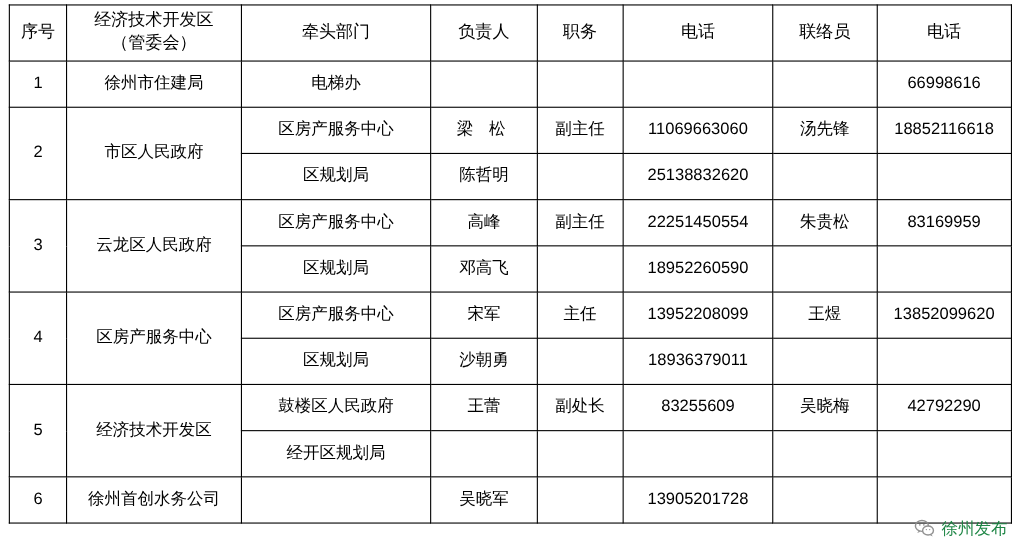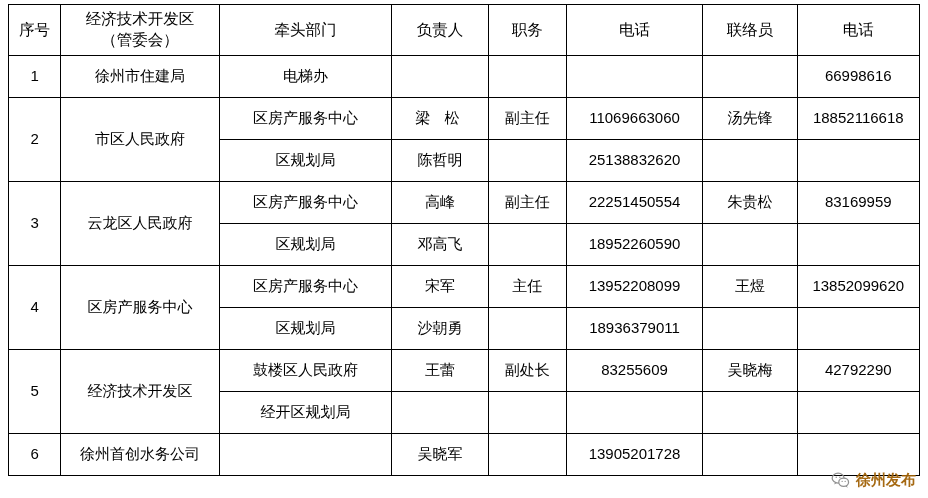--- a/index.html
+++ b/index.html
@@ -65,23 +65,23 @@
   }
 
   
   .wechat-badge {
     position: absolute;
     right: 12px;
     bottom: 8px;
     display: flex;
     align-items: center;
     gap: 6px;
-    color: #a16207;
+    color: #15803d;
     font-size: 15px;
-    font-weight: bold;
+    font-weight: normal;
     opacity: 0.95;
   }
   .wechat-badge .wx-icon {
     width: 19px;
     height: 19px;
     position: relative;
     display: inline-block;
   }
   .wechat-badge .wx-icon svg { display: block; }
 </style>

